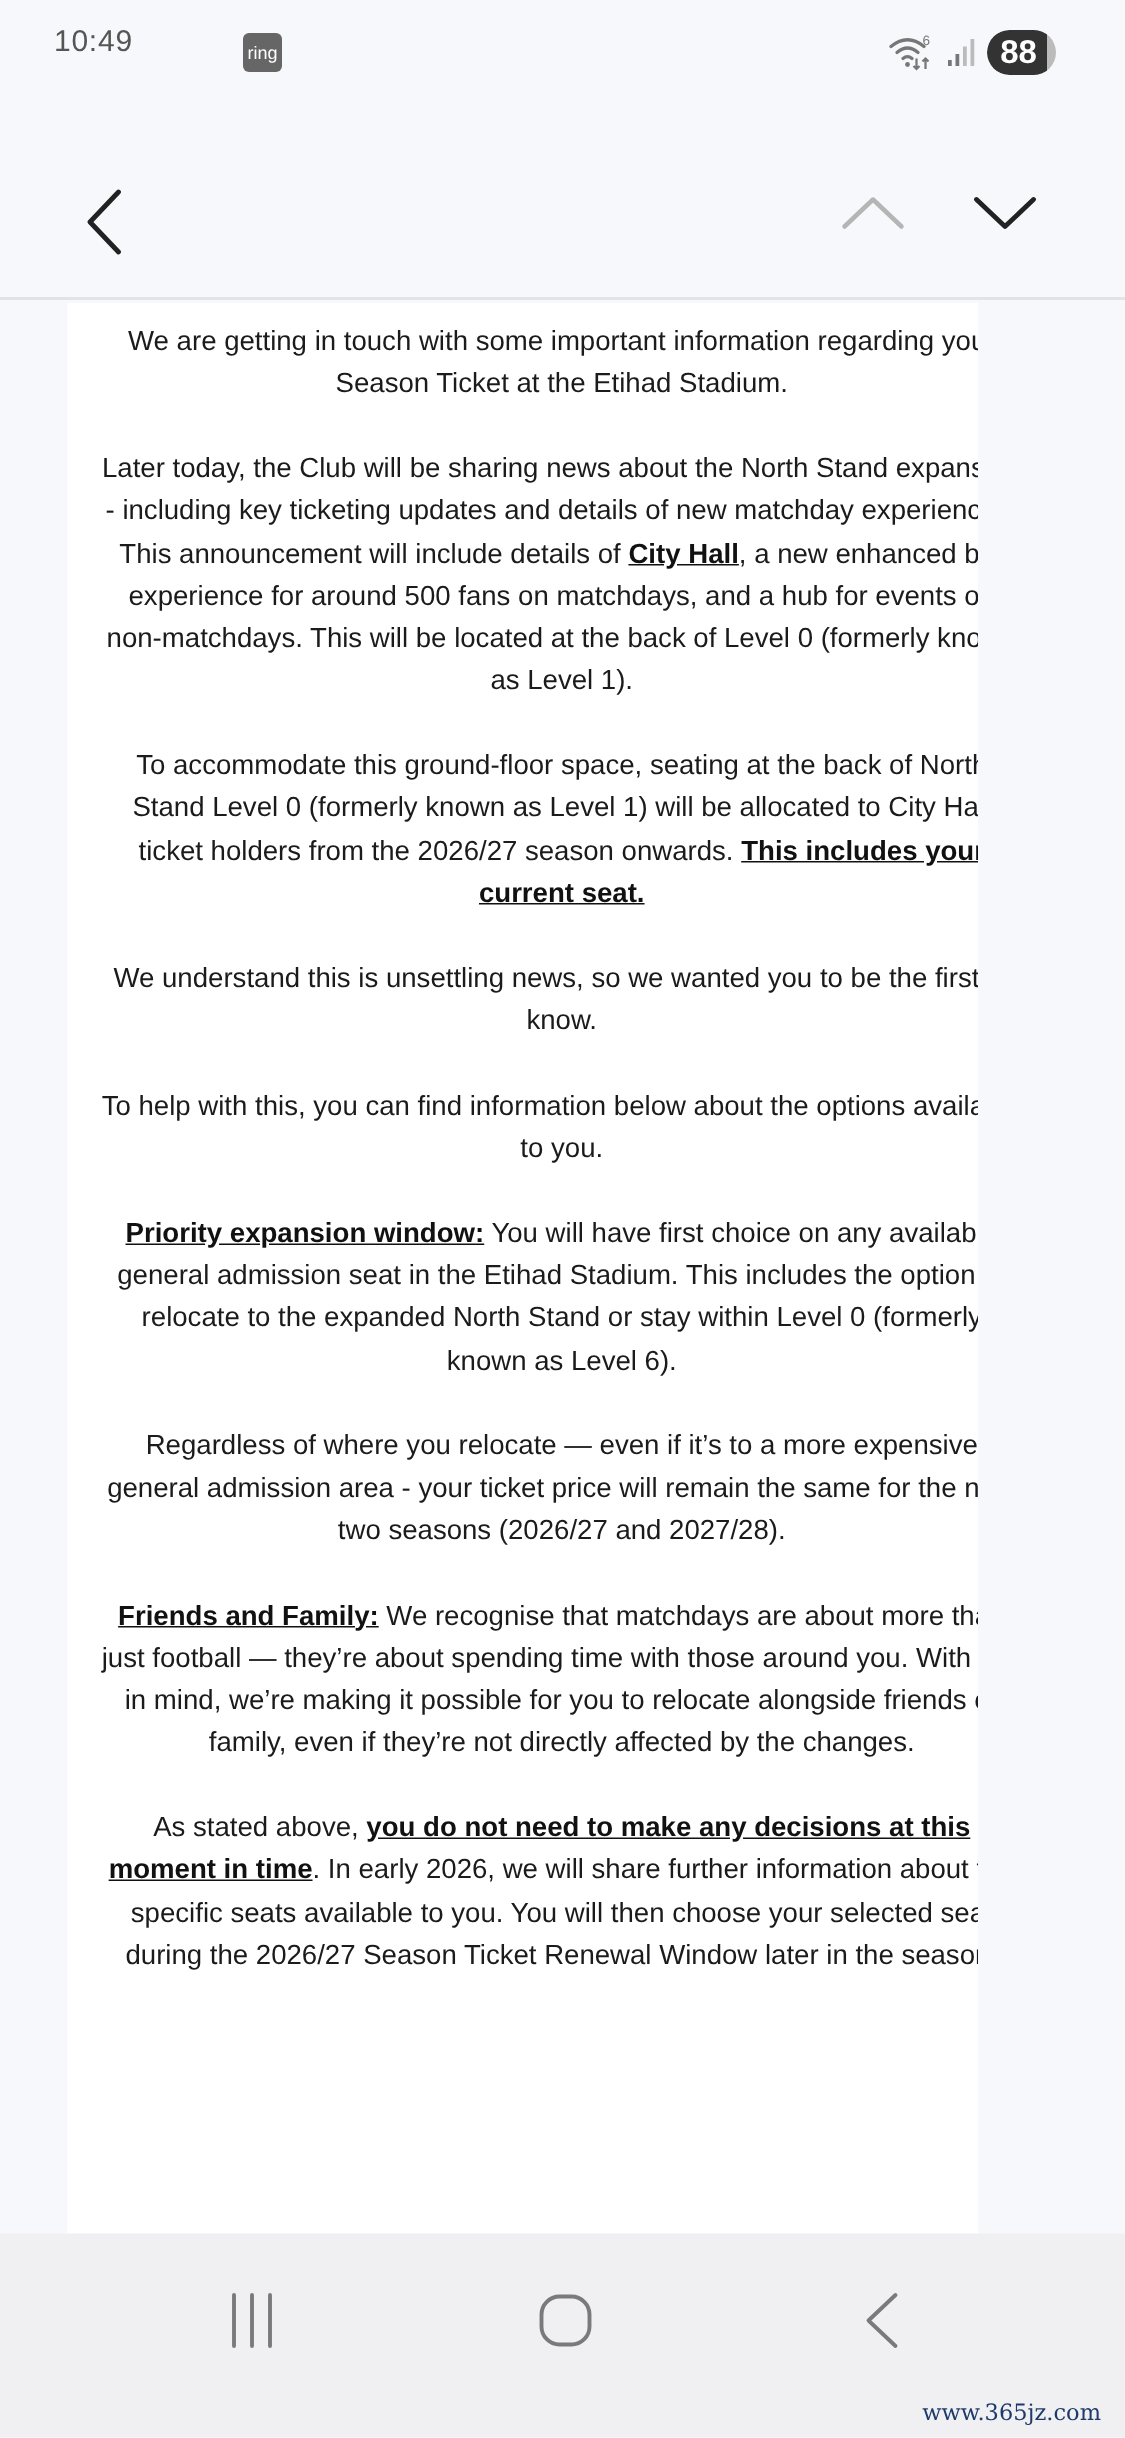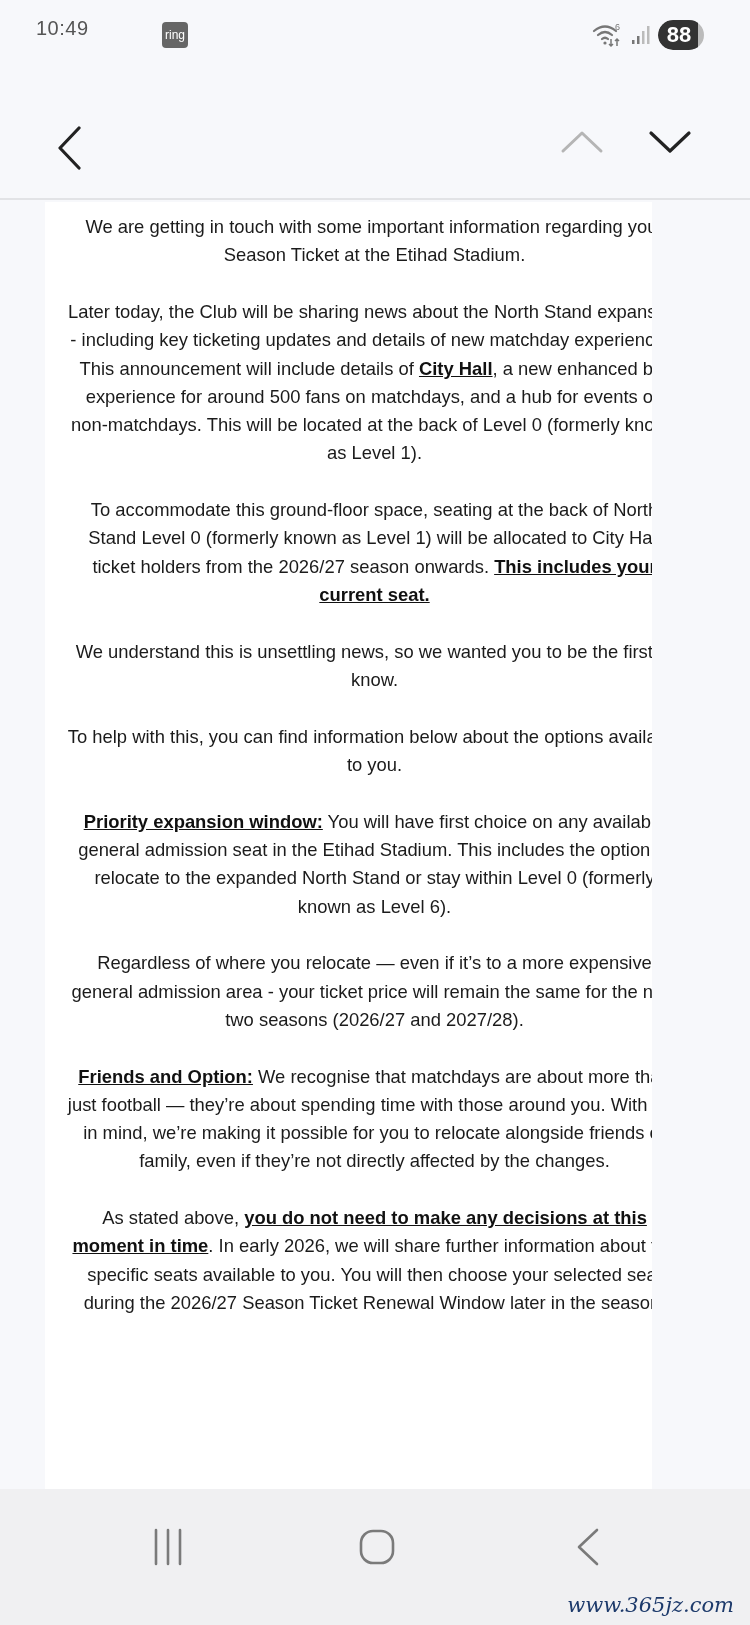--- a/index.html
+++ b/index.html
@@ -153,23 +153,22 @@
       cursor: pointer;
     }
     .nav-recents { left: 133px; }
     .nav-home { left: 342px; }
     .nav-back { left: 553px; }
     .watermark {
       position: absolute;
       right: 16px;
       bottom: 8px;
       font-family: "DejaVu Serif", serif;
-      font-size: 21px;
+      font-size: 15px;
       color: #1d3a6b;
-      font-style: italic;
     }
   </style>
 </head>
 <body>
 
 <div class="screen">
 
   <div class="status-bar">
     <span class="status-time">10:49</span>
     <span class="status-app-badge">ring</span>
@@ -217,21 +216,21 @@
   <div class="content-area">
     <div class="email-card">
       <div class="email-body" id="email-body">
           <p><span>We are getting in touch with some important information regarding your Season Ticket at the Etihad Stadium.</span></p>
           <p><span>Later today, the Club will be sharing news about the North Stand expansion - including key ticketing updates and details of new matchday experiences. This announcement will include details of </span><strong>City Hall</strong><span>, a new enhanced bar experience for around 500 fans on matchdays, and a hub for events on non-matchdays. This will be located at the back of Level 0 (formerly known as Level 1).</span></p>
           <p><span>To accommodate this ground-floor space, seating at the back of North Stand Level 0 (formerly known as Level 1) will be allocated to City Hall ticket holders from the 2026/27 season onwards. </span><strong>This includes your current seat.</strong></p>
           <p><span>We understand this is unsettling news, so we wanted you to be the first to know.</span></p>
           <p><span>To help with this, you can find information below about the options available to you.</span></p>
           <p><strong>Priority expansion window:</strong><span> You will have first choice on any available general admission seat in the Etihad Stadium. This includes the option to relocate to the expanded North Stand or stay within Level 0 (formerly known as Level 6).</span></p>
           <p><span>Regardless of where you relocate — even if it’s to a more expensive general admission area - your ticket price will remain the same for the next two seasons (2026/27 and 2027/28).</span></p>
-          <p><strong>Friends and Option:</strong><span> We recognise that matchdays are about more than just football — they’re about spending time with those around you. With this in mind, we’re making it possible for you to relocate alongside friends or family, even if they’re not directly affected by the changes.</span></p>
+          <p><strong>Friends and Family:</strong><span> We recognise that matchdays are about more than just football — they’re about spending time with those around you. With this in mind, we’re making it possible for you to relocate alongside friends or family, even if they’re not directly affected by the changes.</span></p>
           <p><span>As stated above, </span><strong>you do not need to make any decisions at this moment in time</strong><span>. In early 2026, we will share further information about the specific seats available to you. You will then choose your selected seat during the 2026/27 Season Ticket Renewal Window later in the season.</span></p>
         </div>
     </div>
   </div>
 
   <div class="nav-bar">
     <div class="nav-btn nav-recents" aria-label="Recent apps">
       <svg width="40" height="40" viewBox="0 0 40 40">
         <path d="M8 3 V37 M20 3 V37 M32 3 V37" stroke="#7a7a7a" stroke-width="2.6" stroke-linecap="round"></path>
       </svg>

